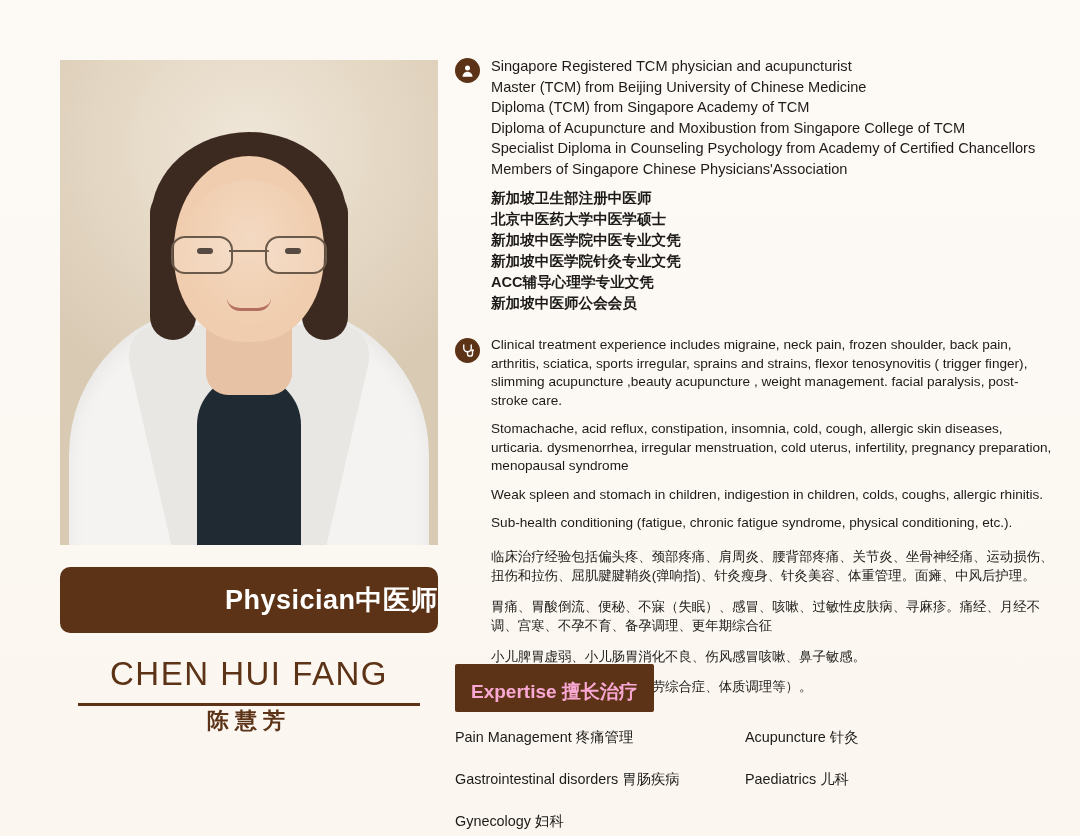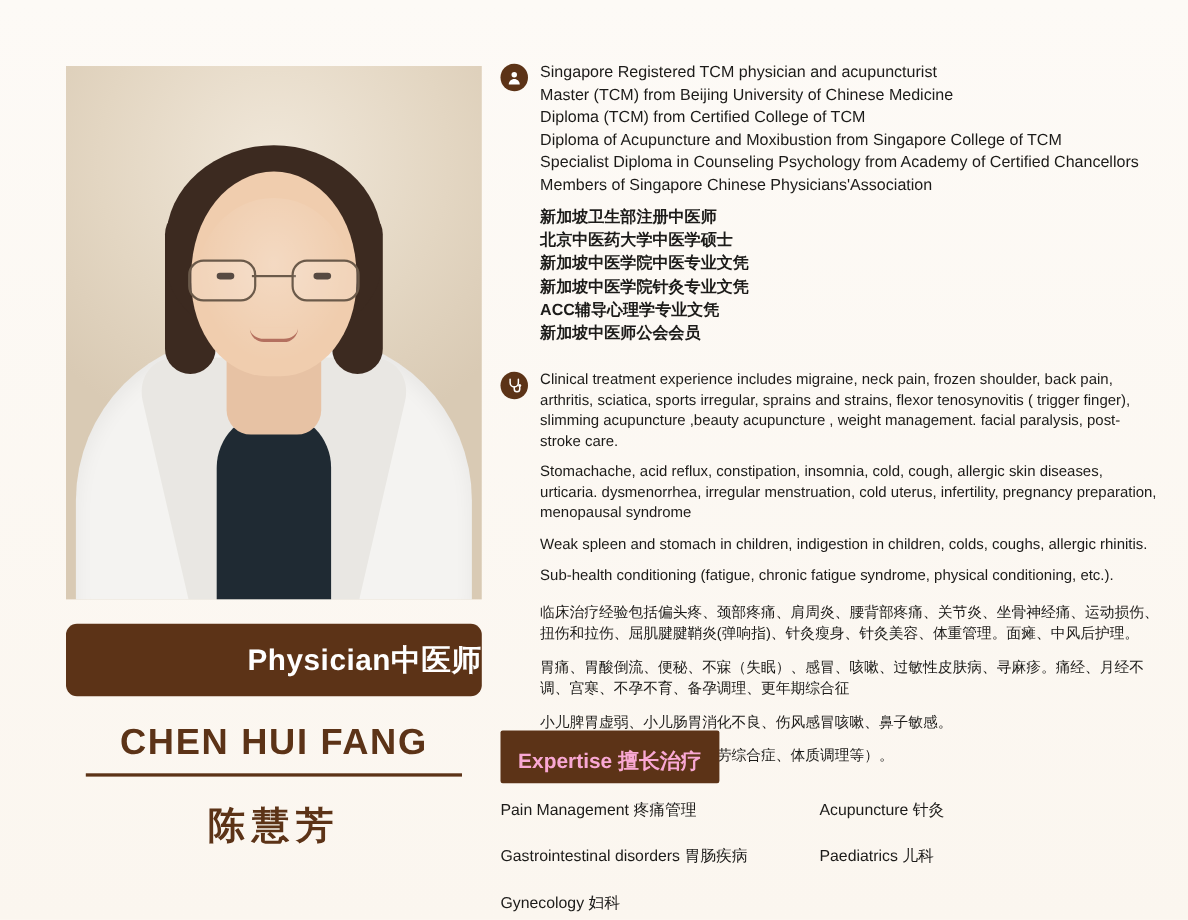--- a/index.html
+++ b/index.html
@@ -192,34 +192,34 @@
     color: #ffffff;
     font-size: 27px;
     font-weight: bold;
     letter-spacing: 0.5px;
   }
   .doctor-name-en {
     margin-top: 22px;
     text-align: center;
     color: #5c3317;
     font-size: 33px;
-    font-weight: bold;
+    font-weight: normal;
     letter-spacing: 1.5px;
   }
   .name-rule {
     margin: 10px auto 0;
     width: 342px;
     height: 3px;
     background: #5c3317;
   }
   .doctor-name-cn {
-    margin-top: 22px;
+    margin-top: 0;
     text-align: center;
     color: #5c3317;
-    font-size: 34px;
+    font-size: 22px;
     font-weight: bold;
     letter-spacing: 6px;
   }
 
   
   .right-col {
     position: absolute;
     left: 455px;
     top: 56px;
     width: 600px;
@@ -345,21 +345,21 @@
     <div class="block">
       <span class="badge-icon">
         <svg width="15" height="15" viewBox="0 0 24 24" aria-hidden="true">
           <circle cx="12" cy="8" r="4" fill="#ffffff"></circle>
           <path d="M4 22c0-4.4 3.6-8 8-8s8 3.6 8 8z" fill="#ffffff"></path>
         </svg>
       </span>
       <div class="cred-en">
         <div>Singapore Registered TCM physician and acupuncturist</div>
         <div>Master (TCM) from Beijing University of Chinese Medicine</div>
-        <div>Diploma (TCM) from Certified College of TCM</div>
+        <div>Diploma (TCM) from Singapore Academy of TCM</div>
         <div>Diploma of Acupuncture and Moxibustion from Singapore College of TCM</div>
         <div>Specialist Diploma in Counseling Psychology from Academy of Certified Chancellors</div>
         <div>Members of Singapore Chinese Physicians'Association</div>
       </div>
       <div class="cred-cn">
         <div>新加坡卫生部注册中医师</div>
         <div>北京中医药大学中医学硕士</div>
         <div>新加坡中医学院中医专业文凭</div>
         <div>新加坡中医学院针灸专业文凭</div>
         <div>ACC辅导心理学专业文凭</div>

